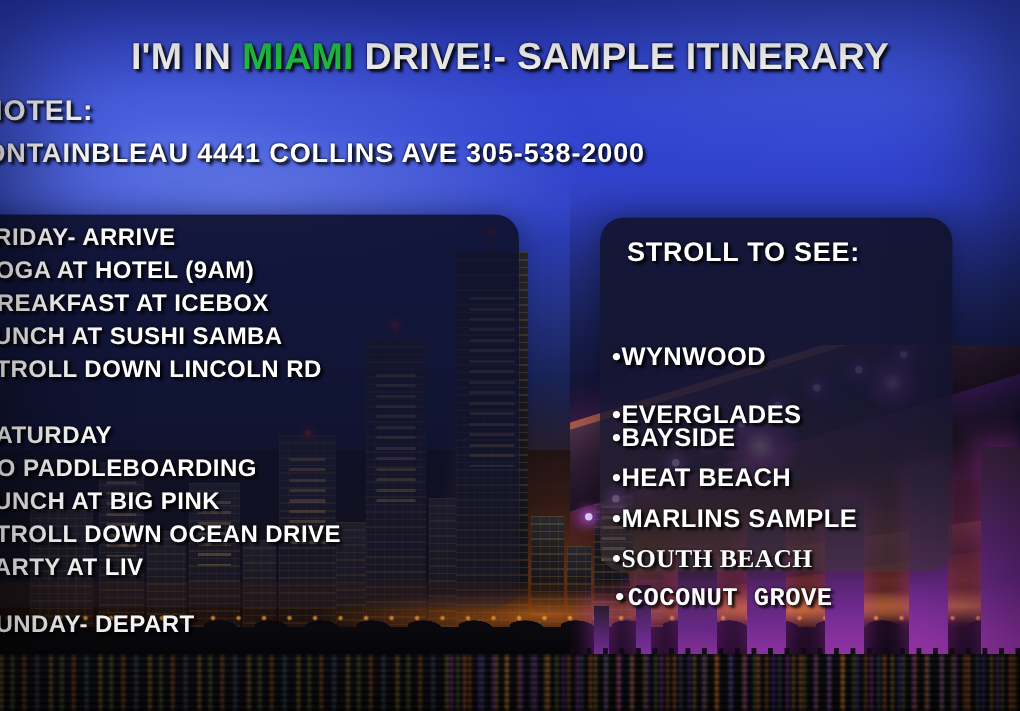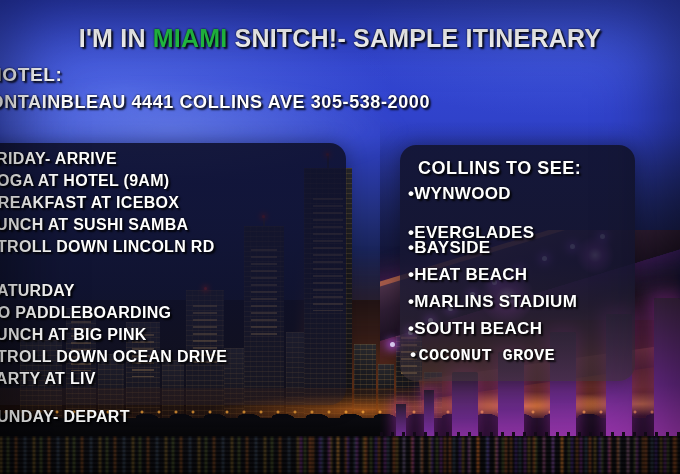--- a/index.html
+++ b/index.html
@@ -194,21 +194,21 @@
     font-size:25px; letter-spacing:.2px; white-space:nowrap;
   }
   .title .hl{ color:#24c845; }
 
   .hotel-label{ left:-12px; top:64px; font-size:19px; }
   .hotel-addr { left:-22px; top:92px; font-size:18px; }
 
   .sched{ left:-14px; font-size:16px; letter-spacing:.3px; }
 
   .see-title{ left:418px; top:158px; font-size:18px; letter-spacing:.5px; }
-  .see-item { left:408px; font-size:17px; letter-spacing:.3px; }
+  .see-item { left:408px; font-size:17px; letter-spacing:.3px;margin-top:44px; }
 
   .vignette{
     position:absolute; inset:0; pointer-events:none;
     box-shadow:inset 0 0 70px 14px rgba(0,0,0,.45);
   }
 </style>
 </head>
 <body>
 
 <div class="stage">
@@ -279,45 +279,45 @@
   <div class="water">
     <div class="refl"></div>
     <div class="refl2"></div>
   </div>
   <div class="water-bands"></div>
 
   <div class="panel panel-left"></div>
   <div class="panel panel-right"></div>
 
   <div class="txt title">
-    <span>I'M IN </span><span class="hl">MIAMI</span><span> SNITCH!- SAMPLE ITINERARY</span>
+    <span>I'M IN </span><span class="hl">MIAMI</span><span> DRIVE!- SAMPLE ITINERARY</span>
   </div>
 
   <div class="txt hotel-label">HOTEL:</div>
   <div class="txt hotel-addr">FONTAINBLEAU 4441 COLLINS AVE 305-538-2000</div>
 
   <div id="itinerary-host">
       <div class="txt sched" style="top: 150px;">FRIDAY- ARRIVE</div>
       <div class="txt sched" style="top: 172px;">YOGA AT HOTEL (9AM)</div>
       <div class="txt sched" style="top: 194px;">BREAKFAST AT ICEBOX</div>
       <div class="txt sched" style="top: 216px;">LUNCH AT SUSHI SAMBA</div>
       <div class="txt sched" style="top: 238px;">STROLL DOWN LINCOLN RD</div>
       <div class="txt sched" style="top: 282px;">SATURDAY</div>
       <div class="txt sched" style="top: 304px;">DO PADDLEBOARDING</div>
       <div class="txt sched" style="top: 326px;">LUNCH AT BIG PINK</div>
       <div class="txt sched" style="top: 348px;">STROLL DOWN OCEAN DRIVE</div>
       <div class="txt sched" style="top: 370px;">PARTY AT LIV</div>
       <div class="txt sched" style="top: 408px;">SUNDAY- DEPART</div>
     </div>
 
-  <div class="txt see-title">COLLINS TO SEE:</div>
+  <div class="txt see-title">STROLL TO SEE:</div>
   <div id="see-host">
       <div class="txt see-item" style="top: 184px;">•WYNWOOD</div>
       <div class="txt see-item" style="top: 223px;">•EVERGLADES</div>
       <div class="txt see-item" style="top: 238px;">•BAYSIDE</div>
       <div class="txt see-item" style="top: 265px;">•HEAT BEACH</div>
-      <div class="txt see-item" style="top: 292px;">•MARLINS STADIUM</div>
-      <div class="txt see-item" style="top: 319px;">•SOUTH BEACH</div>
+      <div class="txt see-item" style="top: 292px;">•MARLINS SAMPLE</div>
+      <div class="txt see-item" style="top: 319px; font-family: Liberation Serif, serif;">•SOUTH BEACH</div>
       <div class="txt see-item" style="top: 346px; font-family: Liberation Mono, monospace;">•COCONUT GROVE</div>
     </div>
 
   <div class="vignette"></div>
 </div>
 
 </body></html>

